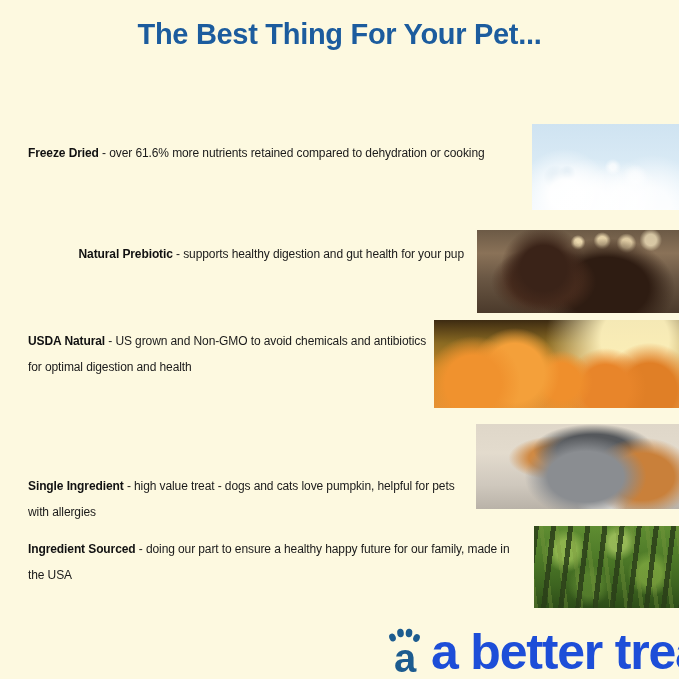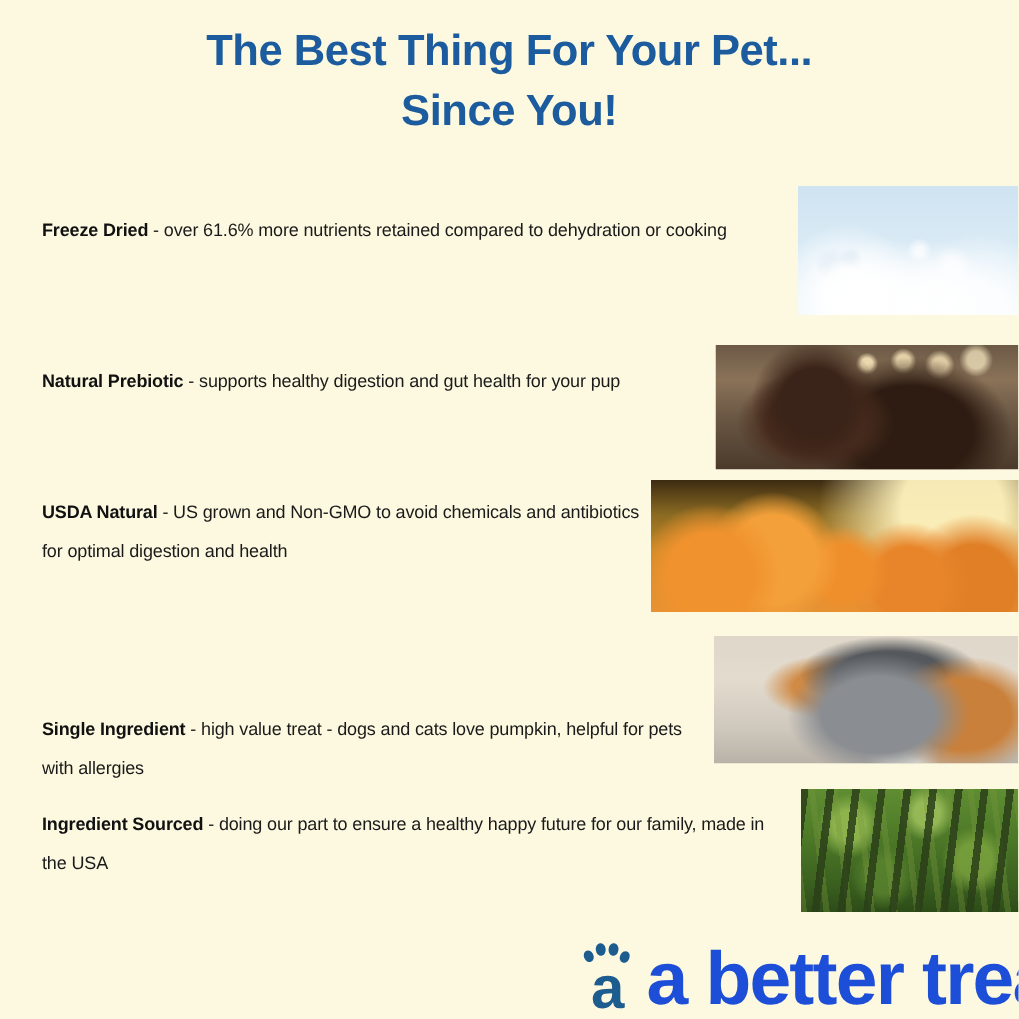--- a/index.html
+++ b/index.html
@@ -161,21 +161,20 @@
     white-space: nowrap;
   }
 </style>
 </head>
 <body>
 
 <div id="page">
 
   <div class="headline">
     <span class="line">The Best Thing For Your Pet...</span>
-    <span class="line">Since You!</span>
   </div>
 
   <div class="photo p-frost" style="left:532px; top:124px; width:147px; height:86px;">
     <div class="inner"></div>
   </div>
 
   <div class="photo p-dog" style="left:477px; top:230px; width:202px; height:83px;">
     <div class="inner"></div>
   </div>
 
@@ -190,21 +189,21 @@
   <div class="photo p-forest" style="left:534px; top:526px; width:145px; height:82px;">
     <div class="inner"></div>
   </div>
 
   <div class="features">
 
     <div class="feature f0" style="width:470px;">
       <span class="lead">Freeze Dried</span><span class="desc"> - over 61.6% more nutrients retained compared to dehydration or cooking</span>
     </div>
 
-    <div class="feature f1" style="width:436px;">
+    <div class="feature f1" style="width:436px;text-align:right;">
       <span class="lead">Natural Prebiotic</span><span class="desc"> - supports healthy digestion and gut health for your pup</span>
     </div>
 
     <div class="feature f2" style="width:400px;">
       <span class="lead">USDA Natural</span><span class="desc"> - US grown and Non-GMO to avoid chemicals and antibiotics for optimal digestion and health</span>
     </div>
 
     <div class="feature f3" style="width:438px;margin-top:44px;">
       <span class="lead">Single Ingredient</span><span class="desc"> - high value treat - dogs and cats love pumpkin, helpful for pets with allergies</span>
     </div>

